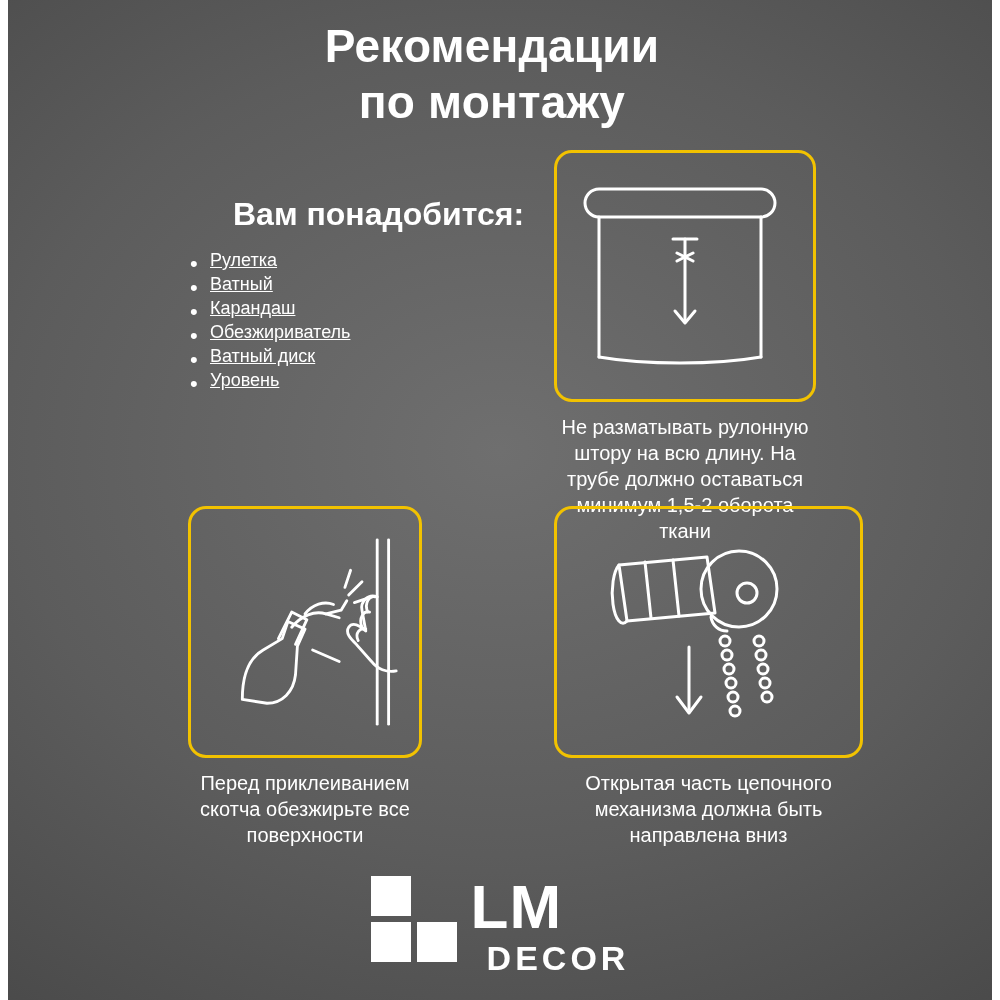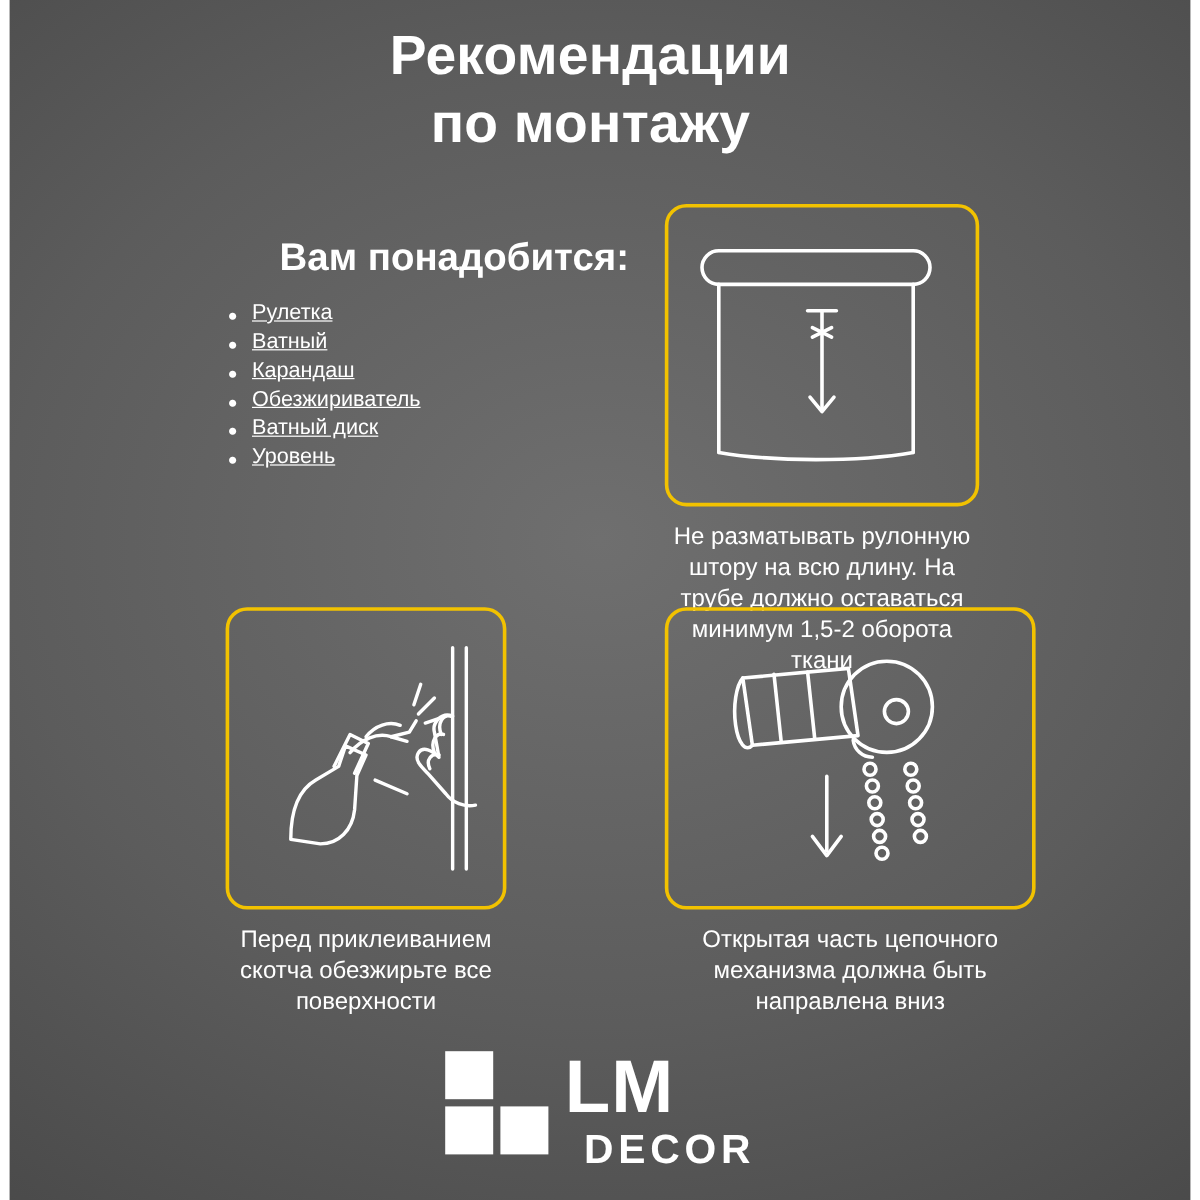--- a/index.html
+++ b/index.html
@@ -110,21 +110,21 @@
     overflow: hidden;
   }
   .card-caption {
     margin-top: 12px;
     color: #ffffff;
     text-align: center;
     font-size: 20px;
     line-height: 1.3;
   }
 
-  #card-roller { left: 554px; top: 170px; width: 262px; }
+  #card-roller { left: 554px; top: 150px; width: 262px; }
   #card-degrease { left: 188px; top: 506px; width: 234px; }
   #card-chain { left: 554px; top: 506px; width: 309px; }
 
   
   .logo {
     position: absolute;
     left: 0;
     top: 876px;
     width: 1000px;
     display: flex;

